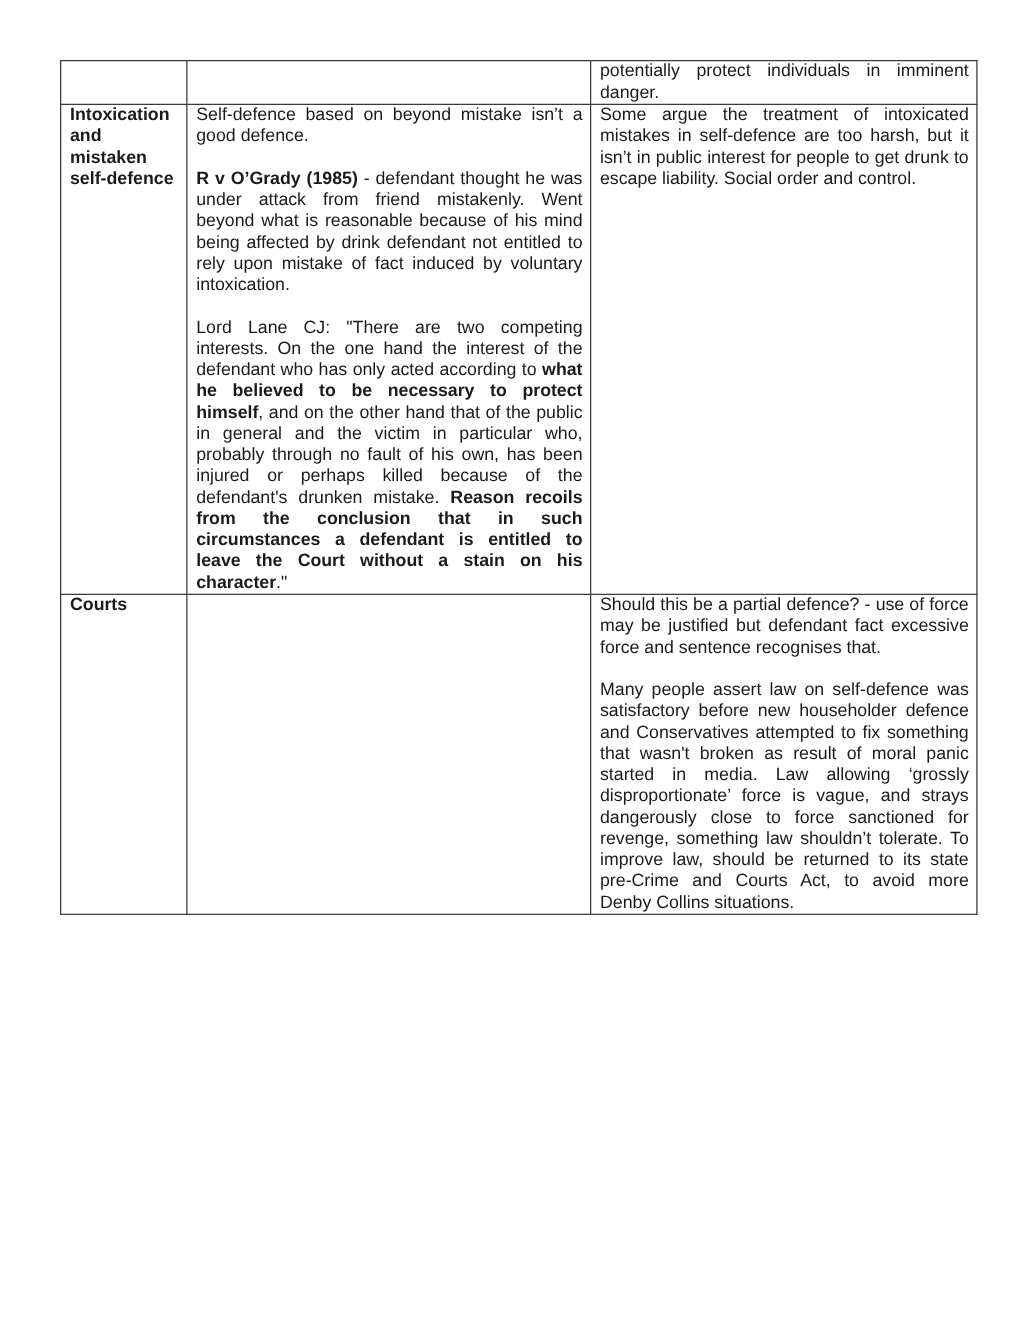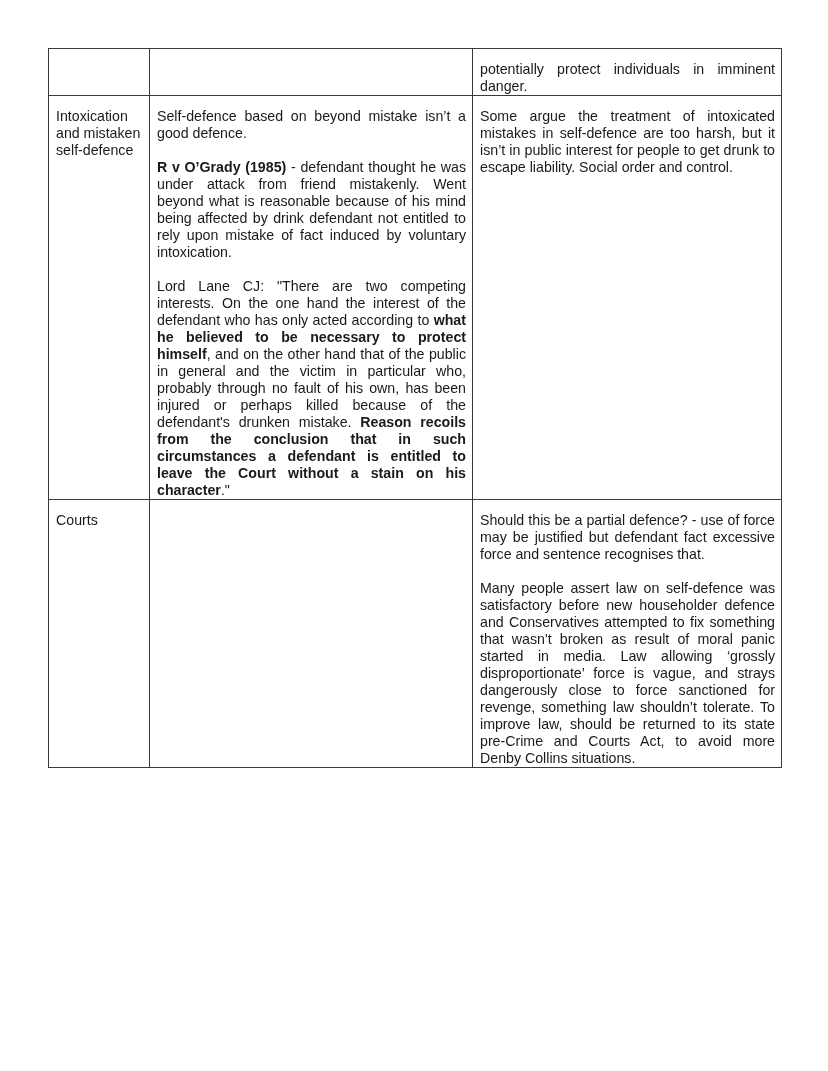--- a/index.html
+++ b/index.html
@@ -1,25 +1,25 @@
 <!DOCTYPE html>
 <html><head>
 <meta charset="utf-8">
 <style>
   html, body { margin:0; padding:0; background:#ffffff; }
   body { width:828px; height:1071px; position:relative; overflow:hidden;
          font-family:"Liberation Sans", sans-serif; color:#1a1a1a; }
   table.doc { position:absolute; left:48px; top:48px; border-collapse:collapse;
               width:733px; table-layout:fixed; font-size:14.2px; line-height:17px; }
-  table.doc td { border:1.2px solid #3a3a3a; vertical-align:top; padding:12px 6px 0 7px; }
+  table.doc td { border:1.2px solid #3a3a3a; vertical-align:top; padding:0 6px 0 7px; }
   col.c1 { width:101px; } col.c2 { width:323px; } col.c3 { width:309px; }
   .just { text-align:justify; }
   .gap { height:17px; }
   b { font-weight:bold; }
-  td.label { padding-left:7px; }
+  td.label { padding-left:7px;font-weight:bold; }
 </style>
 </head>
 <body>
 
 <table class="doc">
   <colgroup>
       <col class="c1">
       <col class="c2">
       <col class="c3">
     </colgroup>

